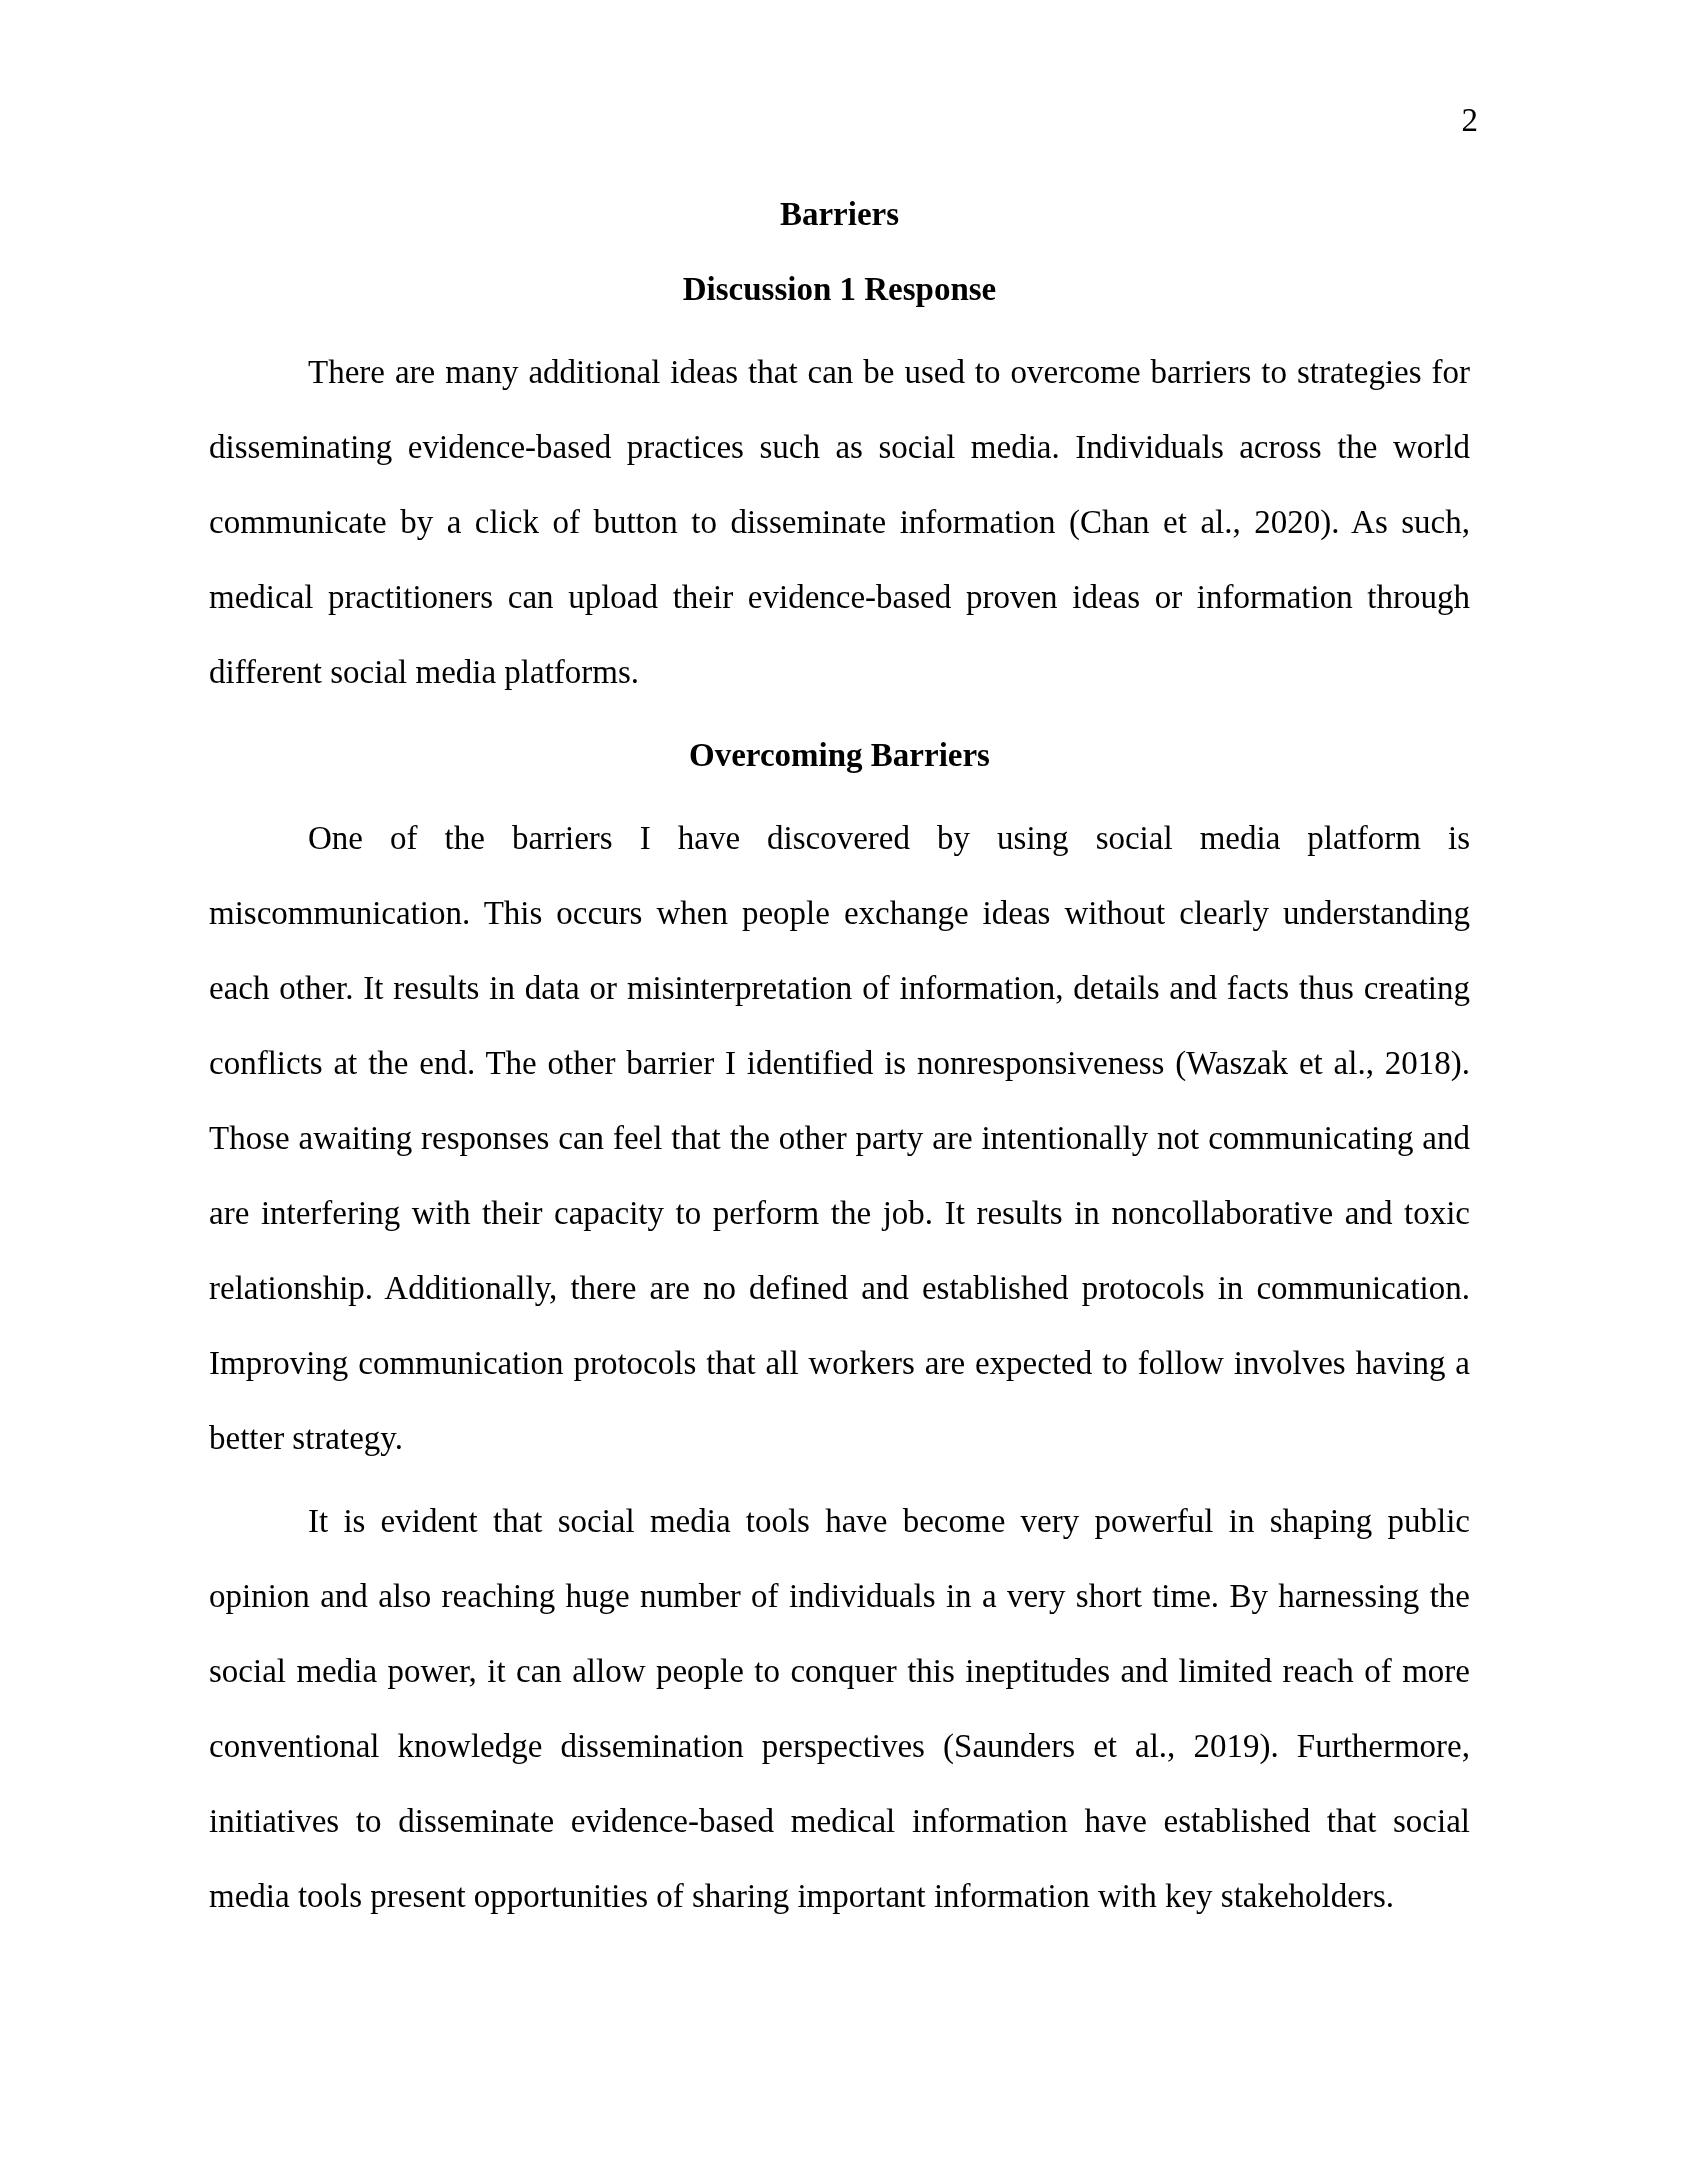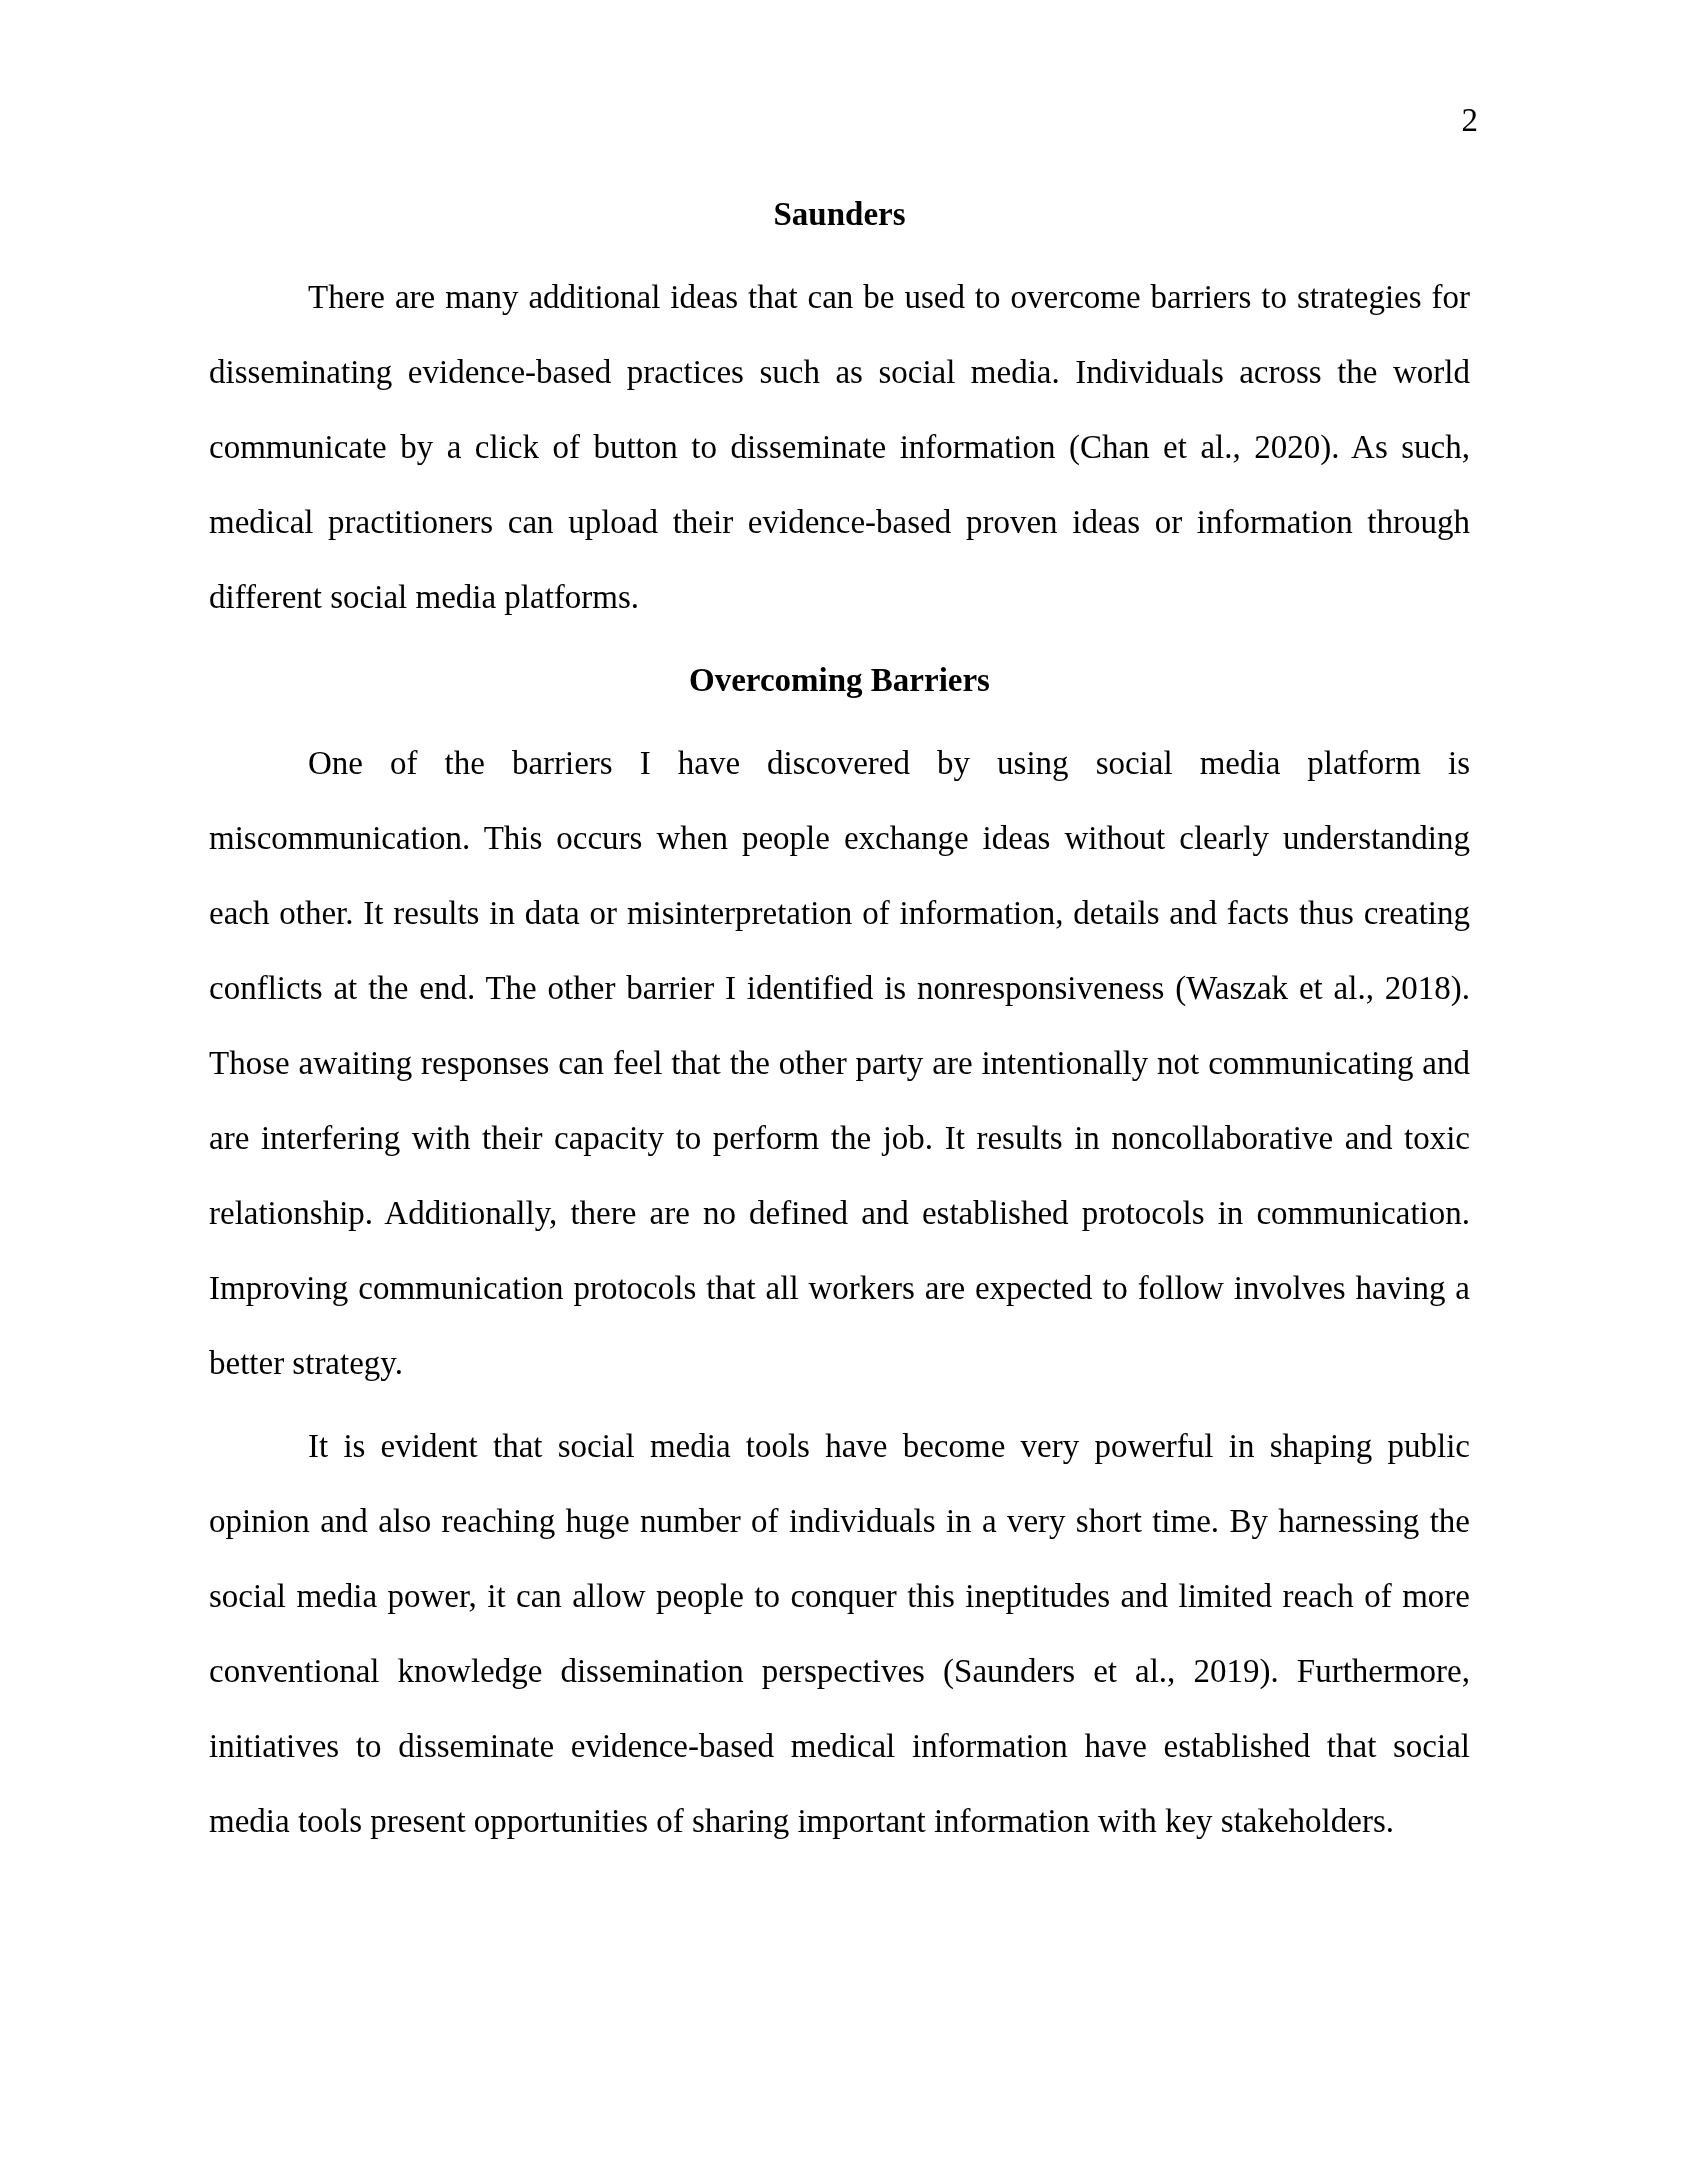--- a/index.html
+++ b/index.html
@@ -45,22 +45,23 @@
 <body>
 
 <div class="page">
 
   <div class="page-header">
     <span class="page-number">2</span>
   </div>
 
   <div class="content">
 
-    <h1 class="doc-title">Saunders</h1>
+    <h1 class="doc-title">Barriers</h1>
 
+    <h2 class="doc-subtitle">Discussion 1 Response</h2>
 
     <p class="para">There are many additional ideas that can be used to overcome barriers to strategies for disseminating evidence-based practices such as social media. Individuals across the world communicate by a click of button to disseminate information (Chan et al., 2020). As such, medical practitioners can upload their evidence-based proven ideas or information through different social media platforms.</p>
 
     <h2 class="section-heading">Overcoming Barriers</h2>
 
     <p class="para">One of the barriers I have discovered by using social media platform is miscommunication. This occurs when people exchange ideas without clearly understanding each other. It results in data or misinterpretation of information, details and facts thus creating conflicts at the end. The other barrier I identified is nonresponsiveness (Waszak et al., 2018). Those awaiting responses can feel that the other party are intentionally not communicating and are interfering with their capacity to perform the job. It results in noncollaborative and toxic relationship. Additionally, there are no defined and established protocols in communication. Improving communication protocols that all workers are expected to follow involves having a better strategy.</p>
 
     <p class="para">It is evident that social media tools have become very powerful in shaping public opinion and also reaching huge number of individuals in a very short time. By harnessing the social media power, it can allow people to conquer this ineptitudes and limited reach of more conventional knowledge dissemination perspectives (Saunders et al., 2019). Furthermore, initiatives to disseminate evidence-based medical information have established that social media tools present opportunities of sharing important information with key stakeholders.</p>
 
   </div>

